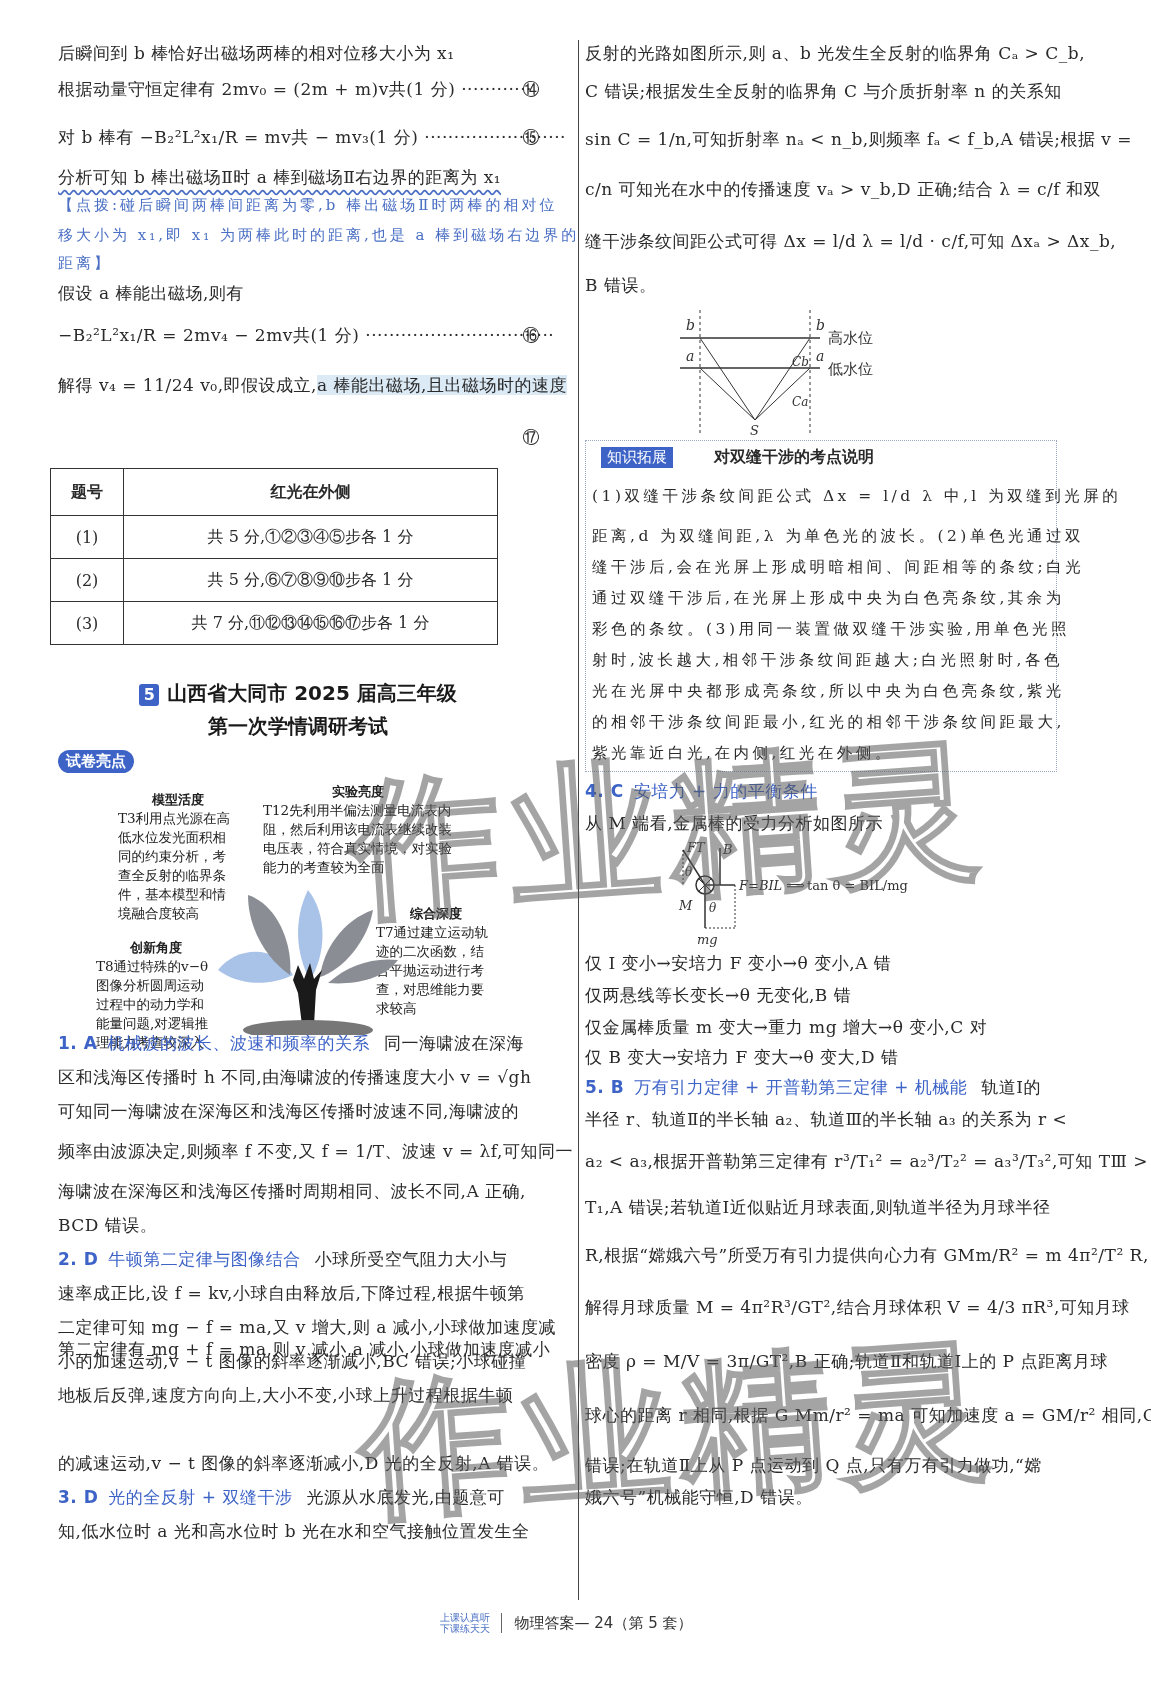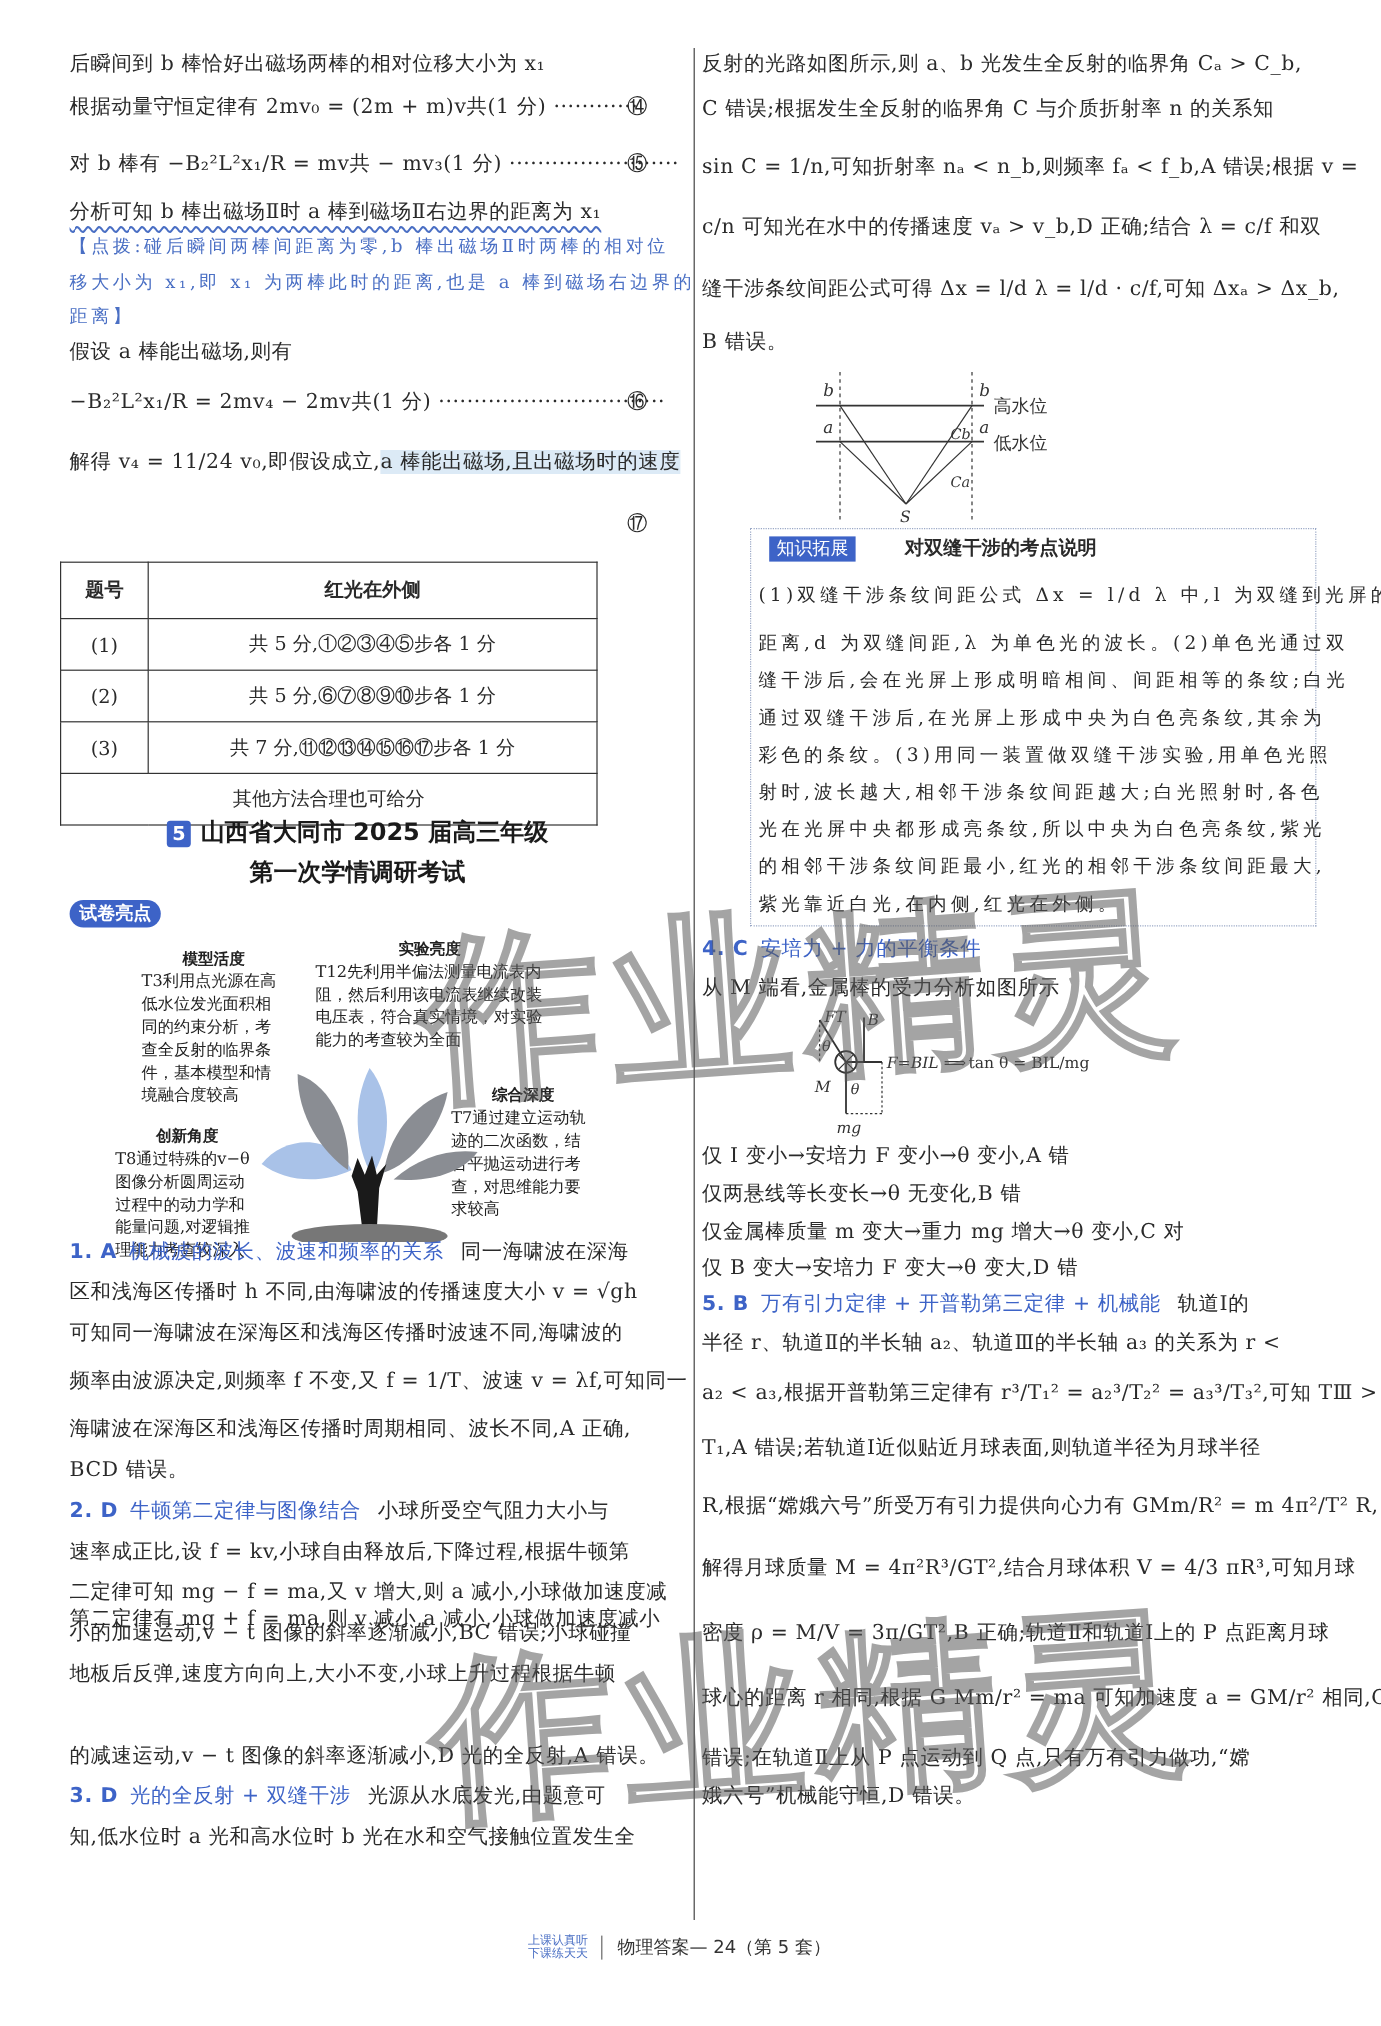--- a/index.html
+++ b/index.html
@@ -17,21 +17,21 @@
   .q-num { color: #3d63c7; font-weight: bold; font-family: "DejaVu Sans", "Liberation Sans", sans-serif; }
   .q-topic { color: #3d63c7; font-family: "DejaVu Sans", "Liberation Sans", sans-serif; margin-left: 10px; margin-right: 14px; }
   table.score { position: absolute; left: 50px; top: 428px; width: 448px; border-collapse: collapse; font-size: 16px; }
   table.score td, table.score th { border: 1.5px solid #333; text-align: center; height: 40px; }
   table.score th { font-family: "DejaVu Sans", "Liberation Sans", sans-serif; font-weight: bold; height: 44px; }
   .sec-title { position: absolute; left: 0; width: 480px; text-align: center; font-family: "DejaVu Sans", "Liberation Sans", sans-serif; font-weight: bold; font-size: 20px; color: #1a1a1a; }
   .sec-badge { display: inline-block; background: #3d63c7; color: #fff; width: 20px; height: 22px; line-height: 22px; font-size: 16px; margin-right: 8px; border-radius: 3px; }
   .pill { position: absolute; left: 0; top: 710px; background: #3d63c7; color: #fff; font-family: "DejaVu Sans", "Liberation Sans", sans-serif; font-weight: bold; font-size: 15px; padding: 2px 8px; border-radius: 12px; }
   .hl-block { position: absolute; font-family: "DejaVu Serif", "Liberation Serif", serif; font-size: 13.5px; line-height: 19px; color: #222; }
   .hl-block .h { font-weight: bold; text-align: center; display: block; font-family: "DejaVu Sans", "Liberation Sans", sans-serif; font-size: 13px; }
-  .know-box { position: absolute; left: 0; top: 400px; width: 470px; height: 330px; border: 1.5px dotted #9aa8c6; margin-left: 40px; }
+  .know-box { position: absolute; left: 0; top: 400px; width: 470px; height: 330px; border: 1.5px dotted #9aa8c6; }
   .know-tag { position: absolute; left: 15px; top: 6px; background: #3d63c7; color: #fff; font-family: "DejaVu Sans", "Liberation Sans", sans-serif; font-size: 15px; padding: 1px 6px; }
   .know-title { position: absolute; left: 128px; top: 6px; font-family: "DejaVu Sans", "Liberation Sans", sans-serif; font-weight: bold; font-size: 16px; }
   .know-text { position: absolute; left: 6px; font-size: 15.5px; letter-spacing: 3.5px; line-height: 31px; white-space: nowrap; }
   .footer { position: absolute; left: 440px; top: 1612px; font-family: "DejaVu Sans", "Liberation Sans", sans-serif; font-size: 15px; color: #333; }
   .footer .logo { color: #4a6fc4; font-size: 10px; line-height: 11px; display: inline-block; vertical-align: middle; margin-right: 6px; }
   .footer .sep { display: inline-block; width: 1px; height: 20px; background: #666; vertical-align: middle; margin-right: 8px; }
   .watermark { position: absolute; font-family: "DejaVu Sans", "Liberation Sans", sans-serif; font-size: 150px; font-weight: bold; color: transparent; -webkit-text-stroke: 2px rgba(90,90,90,0.55); letter-spacing: 10px; pointer-events: none; transform: rotate(-4deg); }
 </style>
 </head>
 <body>
@@ -61,23 +61,20 @@
           <td>(1)</td>
           <td>共 5 分,①②③④⑤步各 1 分</td>
         </tr>
     <tr>
           <td>(2)</td>
           <td>共 5 分,⑥⑦⑧⑨⑩步各 1 分</td>
         </tr>
     <tr>
           <td>(3)</td>
           <td>共 7 分,⑪⑫⑬⑭⑮⑯⑰步各 1 分</td>
-        </tr>
-    <tr>
-          <td colspan="2">其他方法合理也可给分</td>
         </tr>
   </tbody>
     </table>
 
   <div class="sec-title" style="top:640px"><span class="sec-badge">5</span><span>山西省大同市 2025 届高三年级</span></div>
   <div class="sec-title" style="top:673px">第一次学情调研考试</div>
 
   <div class="pill">试卷亮点</div>
 
   <div class="hl-block" style="left:60px;top:750px;width:120px"><span class="h">模型活度</span><span>T3利用点光源在高低水位发光面积相同的约束分析，考查全反射的临界条件，基本模型和情境融合度较高</span></div>

